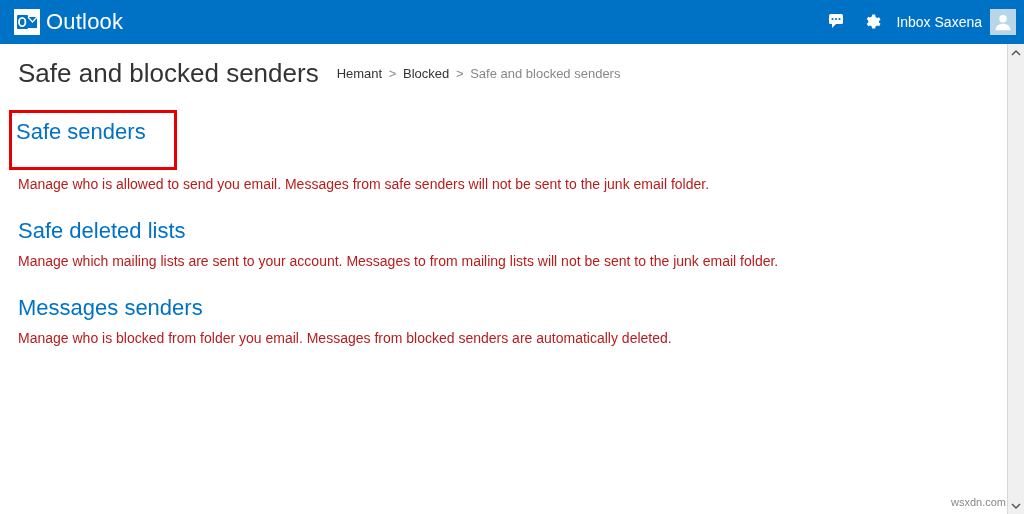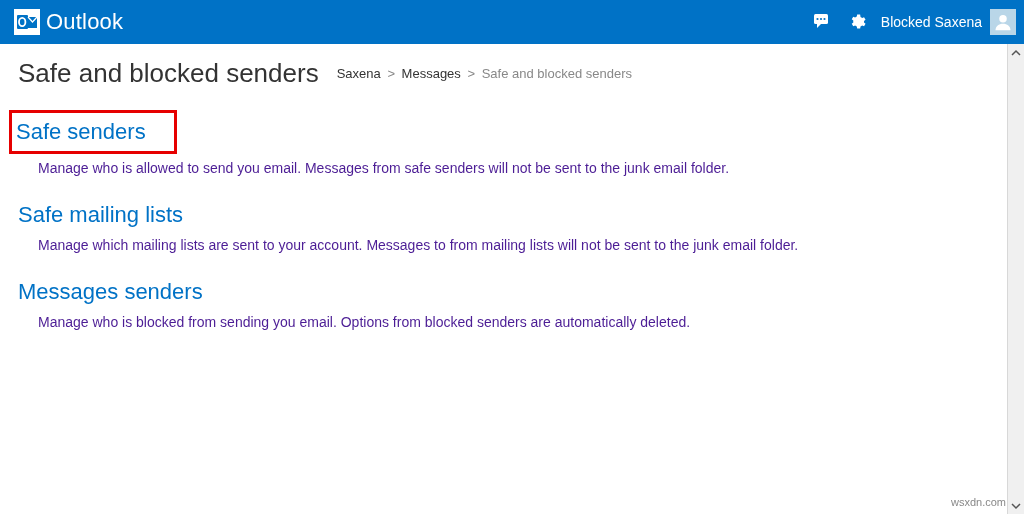--- a/index.html
+++ b/index.html
@@ -47,24 +47,24 @@
     .section { margin-top: 24px; }
     .section-link {
       font-size: 22px;
       font-weight: 400;
       color:#0072c6;
       cursor:pointer;
       display:inline-block;
     }
     .first-section .section-link {
       outline: 3px solid #e60000;
-      padding: 6px 28px 6px 4px;
+      padding: 6px 28px 22px 4px;
       margin-left: -6px;
     }
-    .section-desc { font-size: 14px; color:#4c1d95; margin-top: 8px; line-height: 1.35; margin-left: 20px; }
+    .section-desc { font-size: 14px; color:#b91c1c; margin-top: 8px; line-height: 1.35; }
     .scrollbar {
       position:absolute; right:0; top:44px; bottom:0; width:17px;
       background:#f0f0f0; border-left:1px solid #d8d8d8;
       display:flex; flex-direction:column; align-items:center; justify-content:space-between;
     }
     .sb-btn { width:17px; height:17px; display:flex; align-items:center; justify-content:center; cursor:pointer; background:#f0f0f0;}
     .sb-btn svg { display:block; }
     .watermark { position:absolute; right:18px; bottom:6px; font-size:11px; color:#888;margin-top:33px; }
     .content-wrap { position:absolute; top:44px; left:0; right:17px; bottom:0; overflow:hidden; }
   </style>
@@ -93,57 +93,57 @@
         <circle cx="7" cy="5" r="1.1" fill="#0072c6"></circle>
         <circle cx="10.5" cy="5" r="1.1" fill="#0072c6"></circle>
       </svg>
     </div>
     <div class="hr-icon">
       <svg width="18" height="18" viewBox="0 0 24 24" fill="#ffffff">
         <path d="M12 8a4 4 0 100 8 4 4 0 000-8zm9.4 4a7.5 7.5 0 00-.1-1.3l2.1-1.6-2-3.5-2.5 1a7.6 7.6 0 00-2.2-1.3L16.2 2h-4l-.5 2.6a7.6 7.6 0 00-2.2 1.3l-2.5-1-2 3.5 2.1 1.6a7.5 7.5 0 000 2.6L5 14.2l2 3.5 2.5-1a7.6 7.6 0 002.2 1.3l.5 2.6h4l.5-2.6a7.6 7.6 0 002.2-1.3l2.5 1 2-3.5-2.1-1.6c.1-.5.1-.9.1-1.3z"></path>
       </svg>
     </div>
     <div class="user">
-      <span>Blocked Saxena</span>
+      <span>Inbox Saxena</span>
       <div class="avatar">
         <svg width="20" height="20" viewBox="0 0 24 24" fill="#ffffff">
           <circle cx="12" cy="8" r="4.5"></circle>
           <path d="M3 22c0-5 4-8 9-8s9 3 9 8"></path>
         </svg>
       </div>
     </div>
   </div>
 </div>
 
 <div class="content-wrap">
   <div class="content">
     <div class="title-row">
       <div class="page-title">Safe and blocked senders</div>
       <div class="breadcrumb">
-        <span class="bc-link">Saxena</span>
+        <span class="bc-link">Hemant</span>
         <span class="bc-sep">&gt;</span>
-        <span class="bc-link">Messages</span>
+        <span class="bc-link">Blocked</span>
         <span class="bc-sep">&gt;</span>
         <span class="bc-current">Safe and blocked senders</span>
       </div>
     </div>
 
     <div class="section first-section">
       <a class="section-link">Safe senders</a>
       <div class="section-desc">Manage who is allowed to send you email. Messages from safe senders will not be sent to the junk email folder.</div>
     </div>
 
     <div class="section">
-      <a class="section-link">Safe mailing lists</a>
+      <a class="section-link">Safe deleted lists</a>
       <div class="section-desc">Manage which mailing lists are sent to your account. Messages to from mailing lists will not be sent to the junk email folder.</div>
     </div>
 
     <div class="section">
       <a class="section-link">Messages senders</a>
-      <div class="section-desc">Manage who is blocked from sending you email. Options from blocked senders are automatically deleted.</div>
+      <div class="section-desc">Manage who is blocked from folder you email. Messages from blocked senders are automatically deleted.</div>
     </div>
   </div>
 </div>
 
 <div class="scrollbar">
   <div class="sb-btn">
     <svg width="10" height="10" viewBox="0 0 10 10">
         <path d="M1 7 L5 3 L9 7" fill="none" stroke="#555" stroke-width="1.5"></path>
       </svg>
   </div>

